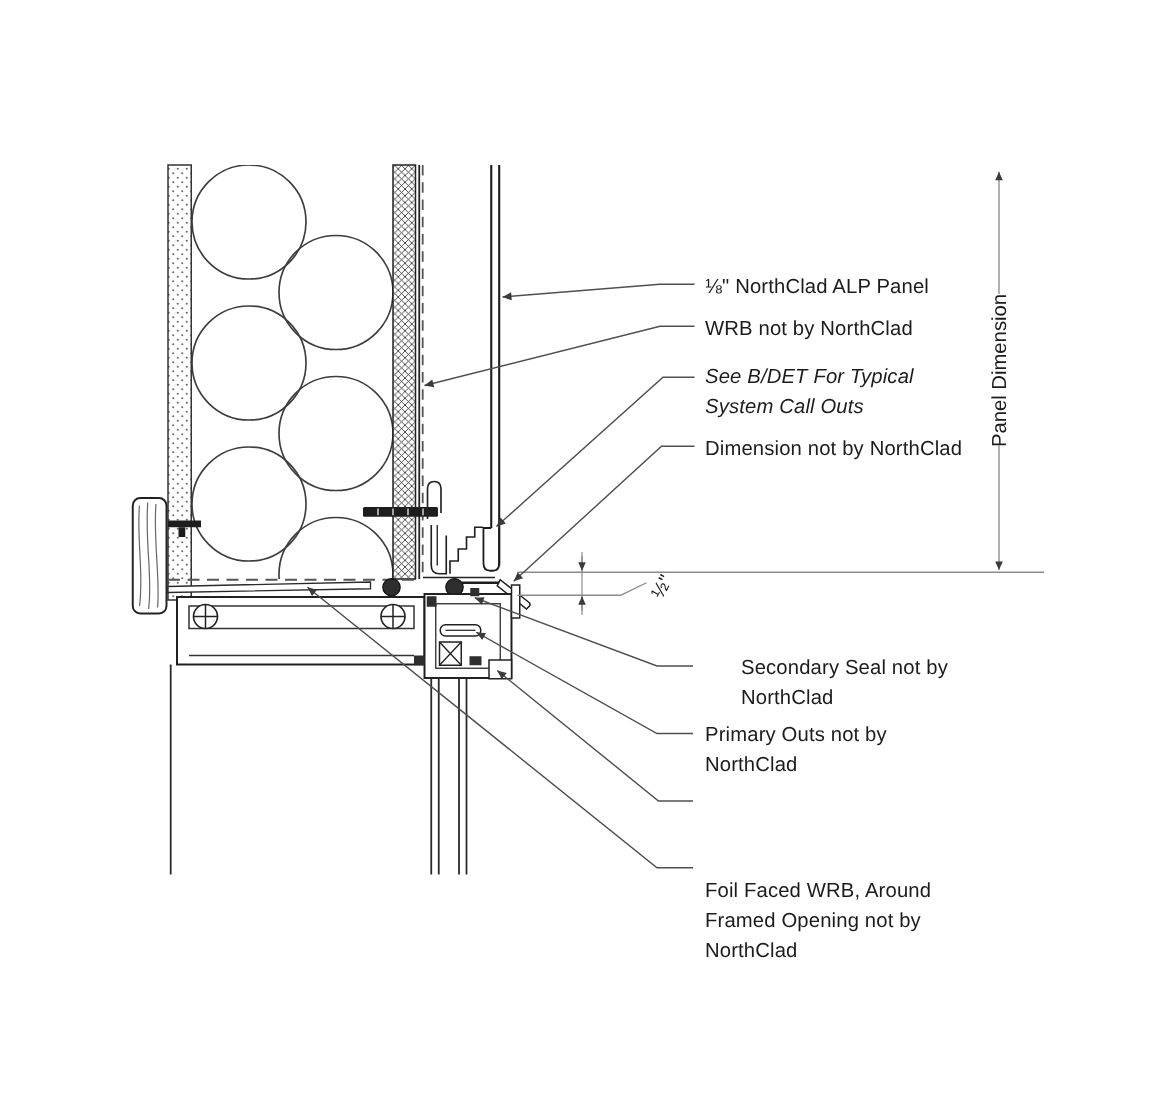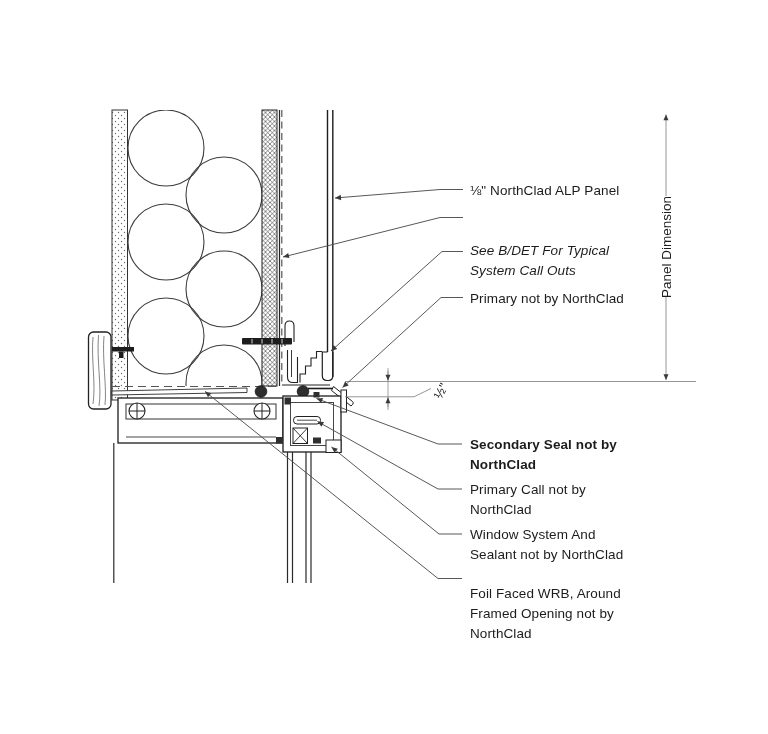--- a/index.html
+++ b/index.html
@@ -6,21 +6,21 @@
   body{width:768px;height:734px;background:#ffffff;position:relative;overflow:hidden;
        font-family:"Liberation Sans", sans-serif;}
   .stage{position:absolute;left:0;top:0;width:768px;height:734px;}
   svg.draw{position:absolute;left:0;top:0;}
   .callout{position:absolute;font-size:13.5px;line-height:20px;color:#1c1c1c;
            white-space:pre-line;letter-spacing:.1px;}
   .c1{left:470px;top:181px;}
   .c2{left:470px;top:209px;}
   .c3{left:470px;top:241px;font-style:italic;}
   .c4{left:470px;top:289px;}
-  .c5{left:470px;top:435px;font-weight:bold;}
+  .c5{left:494px;top:435px;}
   .c6{left:470px;top:480px;}
   .c7{left:470px;top:525px;}
   .c8{left:470px;top:584px;}
   .vdim{position:absolute;left:666px;top:247px;font-size:13.5px;color:#1c1c1c;
         transform:translate(-50%,-50%) rotate(-90deg);white-space:nowrap;}
   .halfdim{position:absolute;left:441px;top:391px;font-size:13px;color:#1c1c1c;
         transform:translate(-50%,-50%) rotate(-62deg);white-space:nowrap;}
 </style>
 </head>
 <body>
@@ -148,28 +148,27 @@
       <polyline points="463,251.5 442,251.5 331,351" marker-end="url(#arw)"></polyline>
       <polyline points="463,297.5 441,297.5 342.5,387.5" marker-end="url(#arw)"></polyline>
       <polyline points="462,444 438,444 316.5,398.5" marker-end="url(#arw)"></polyline>
       <polyline points="462,489 438,489 317.5,421.5" marker-end="url(#arw)"></polyline>
       <polyline points="462,534 439,534 331.5,447" marker-end="url(#arw)"></polyline>
       <polyline points="462,578.5 438,578.5 205,391.5" marker-end="url(#arw)"></polyline>
     </g>
   </svg>
 
   <div class="callout c1">⅛" NorthClad ALP Panel</div>
+  <div class="callout c2">WRB not by NorthClad</div>
   <div class="callout c3">See B/DET For Typical
 System Call Outs</div>
-  <div class="callout c4">Primary not by NorthClad</div>
+  <div class="callout c4">Dimension not by NorthClad</div>
   <div class="callout c5">Secondary Seal not by
 NorthClad</div>
-  <div class="callout c6">Primary Call not by
+  <div class="callout c6">Primary Outs not by
 NorthClad</div>
-  <div class="callout c7">Window System And
-Sealant not by NorthClad</div>
   <div class="callout c8">Foil Faced WRB, Around
 Framed Opening not by
 NorthClad</div>
 
   <div class="vdim">Panel Dimension</div>
   <div class="halfdim">½"</div>
 </div>
 
 </body></html>

